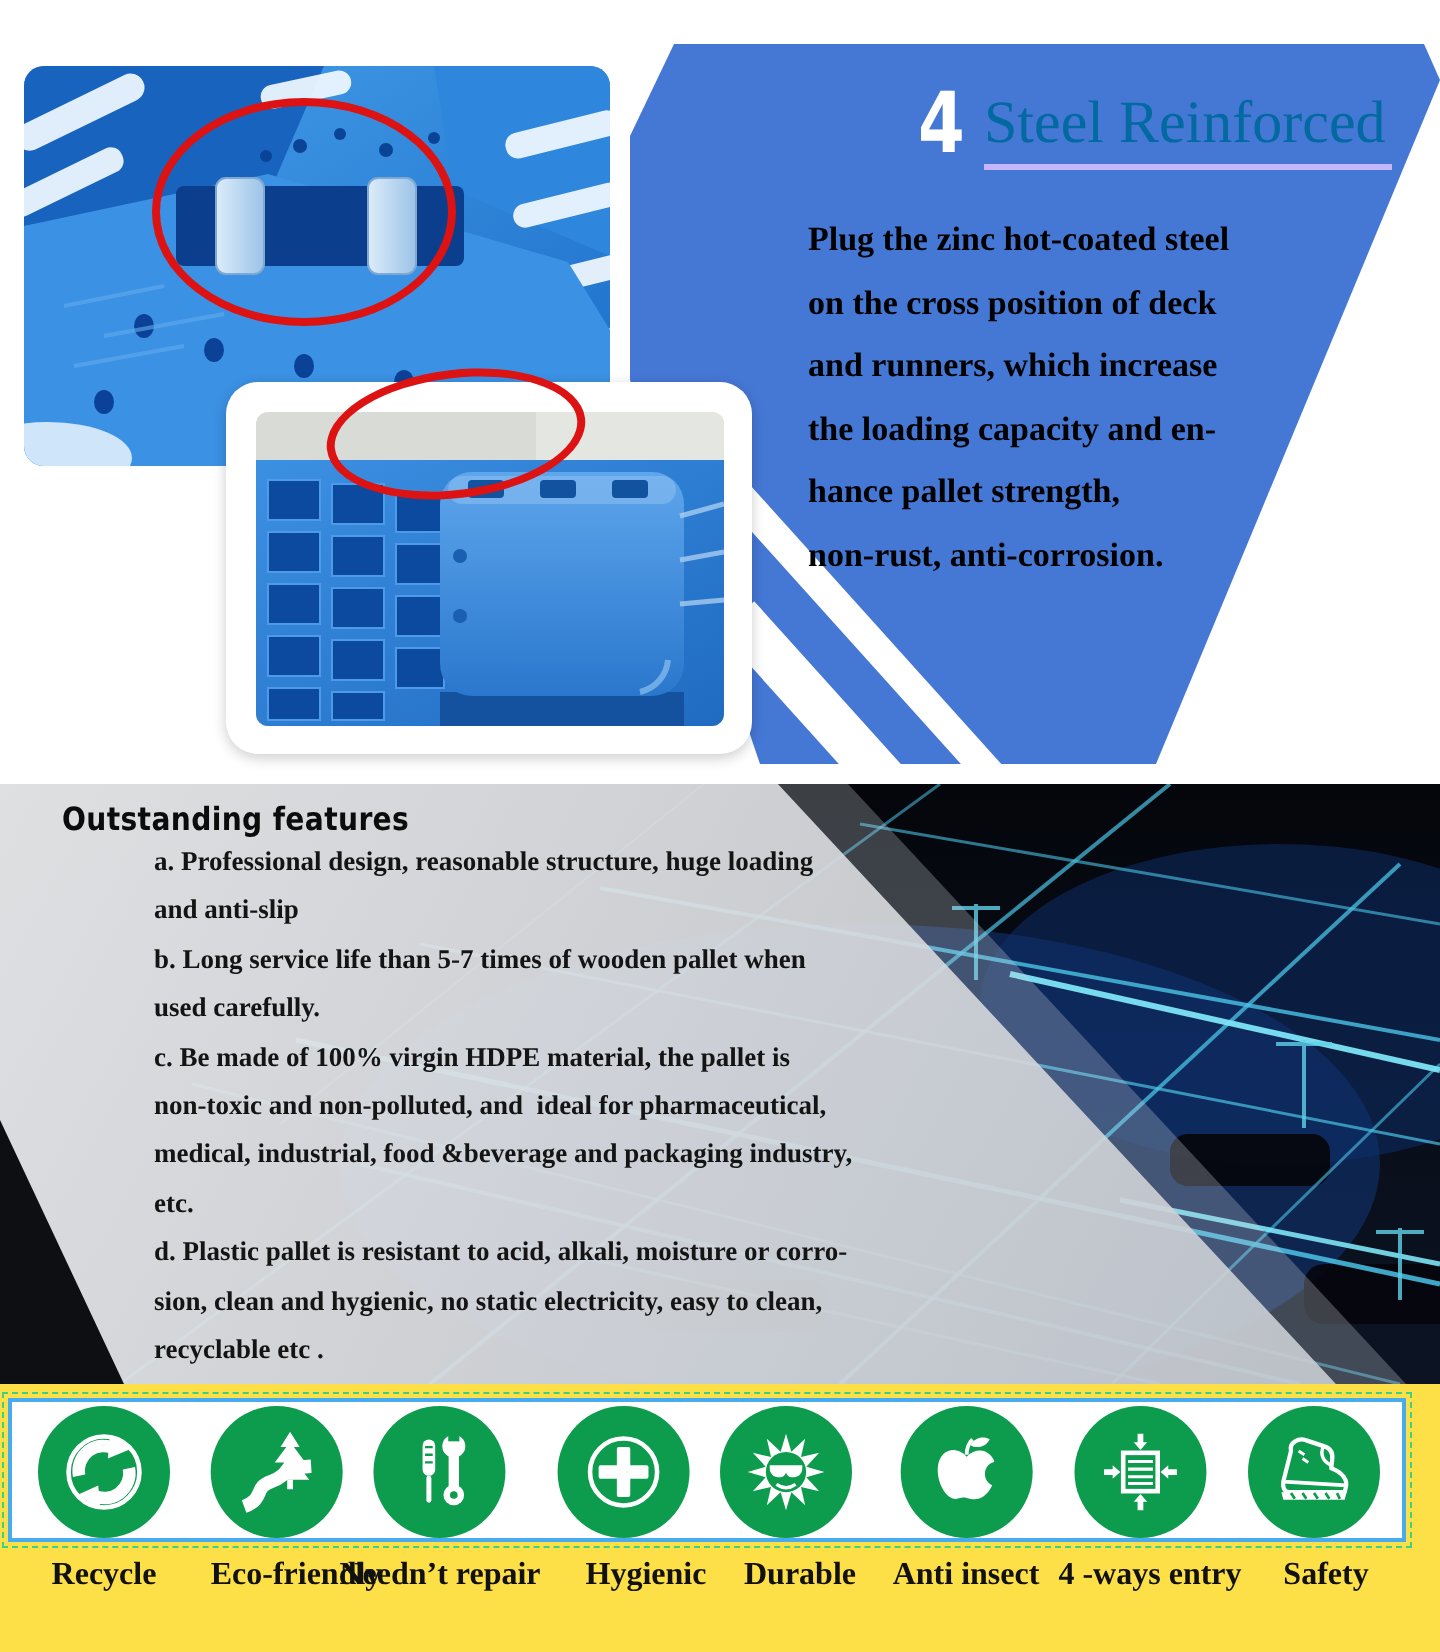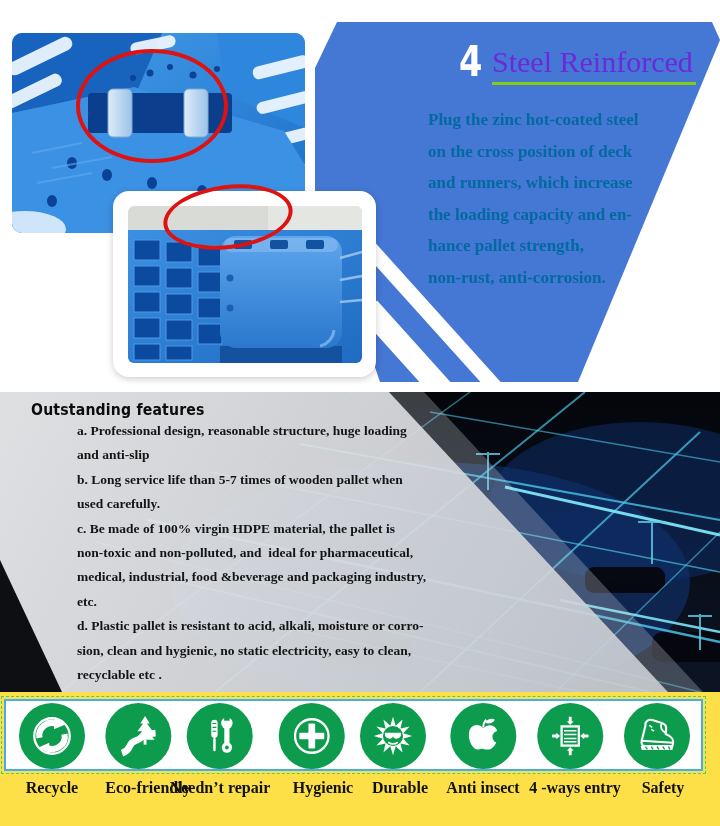--- a/index.html
+++ b/index.html
@@ -10,23 +10,23 @@
   .hero{position:absolute;left:0;top:0;width:720px;height:392px;background:#fff;}
   .banner{position:absolute;inset:0;
     clip-path:polygon(337px 22px,712px 22px,720px 40px,578px 382px,380px 382px,315px 190px,315px 68px);
     background:#4577d5;}
   .stripe{position:absolute;background:#ffffff;transform:rotate(-42deg);transform-origin:0 0;}
   .stripe-1{left:358px;top:246px;width:15px;height:215px;}
   .stripe-2{left:360px;top:316px;width:23px;height:140px;}
 
   .hero-num{position:absolute;left:459px;top:42px;color:#fff;
     font:800 42px/40px "DejaVu Sans",sans-serif;transform:scaleX(.8);transform-origin:0 0;}
-  .hero-title-text{position:absolute;left:492px;top:47px;color:#6d28d9;
-    font:400 30px/30px "Liberation Serif",serif;border-bottom:3px solid #84cc16;padding:0 3px 5px 0;}
-  .hero-desc{position:absolute;left:428px;top:104px;width:252px;color:#0369a1;
+  .hero-title-text{position:absolute;left:492px;top:47px;color:#0369a1;
+    font:400 30px/30px "Liberation Serif",serif;border-bottom:3px solid #c4b5fd;padding:0 3px 5px 0;}
+  .hero-desc{position:absolute;left:404px;top:104px;width:252px;color:#000000;
     font:bold 17px/31.5px "Liberation Serif",serif;white-space:pre-wrap;}
 
   .photo1{position:absolute;left:12px;top:33px;width:293px;height:200px;border-radius:10px;overflow:hidden;}
   .photo2{position:absolute;left:113px;top:191px;width:263px;height:186px;background:#fff;
     border-radius:16px;box-shadow:0 2px 7px rgba(0,0,0,.20);}
   .photo2-inner{position:absolute;left:15px;top:15px;width:234px;height:157px;border-radius:6px;overflow:hidden;}
   .ellipse{position:absolute;border:4px solid #dd1212;border-radius:50%;}
   .ellipse-1{left:76px;top:49px;width:144px;height:106px;}
   .ellipse-2{left:163px;top:185px;width:122px;height:56px;transform:rotate(-7deg);}
 

